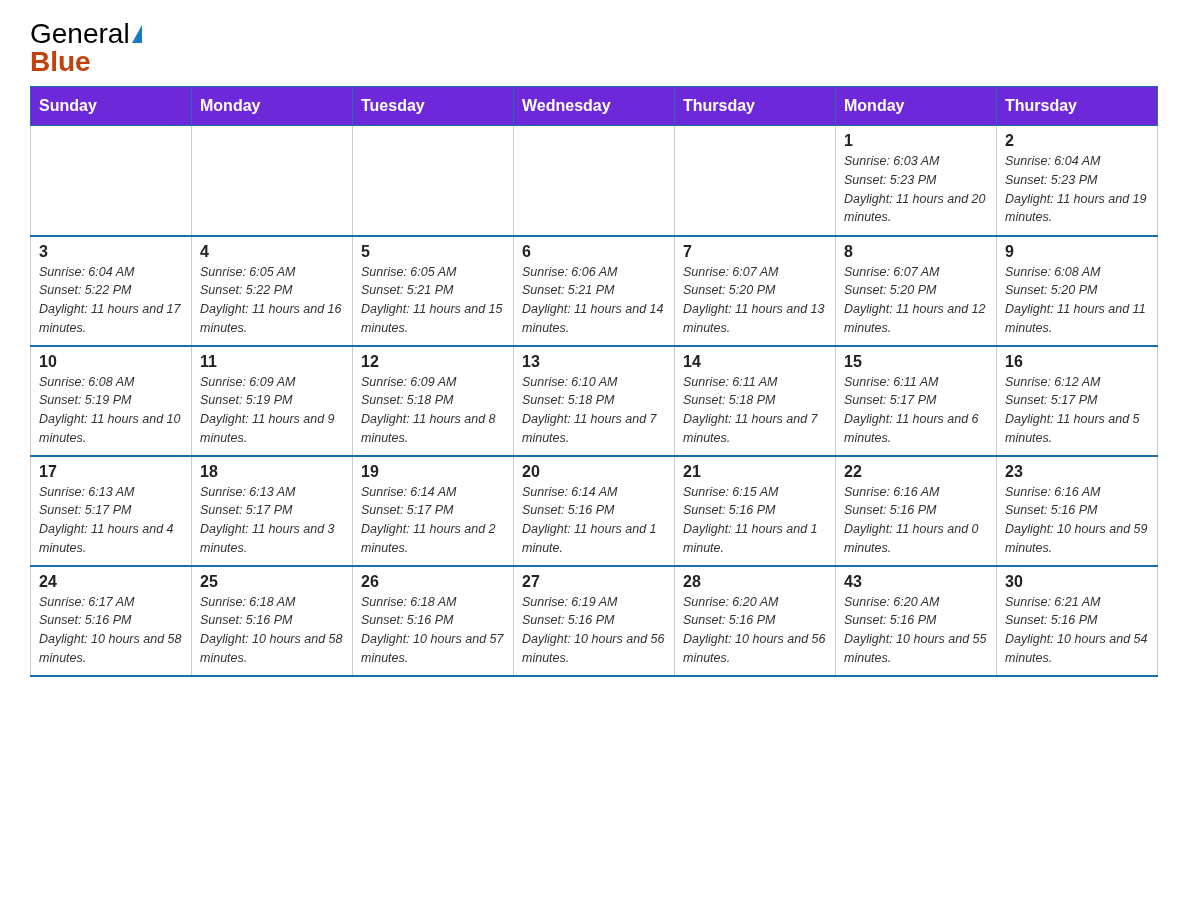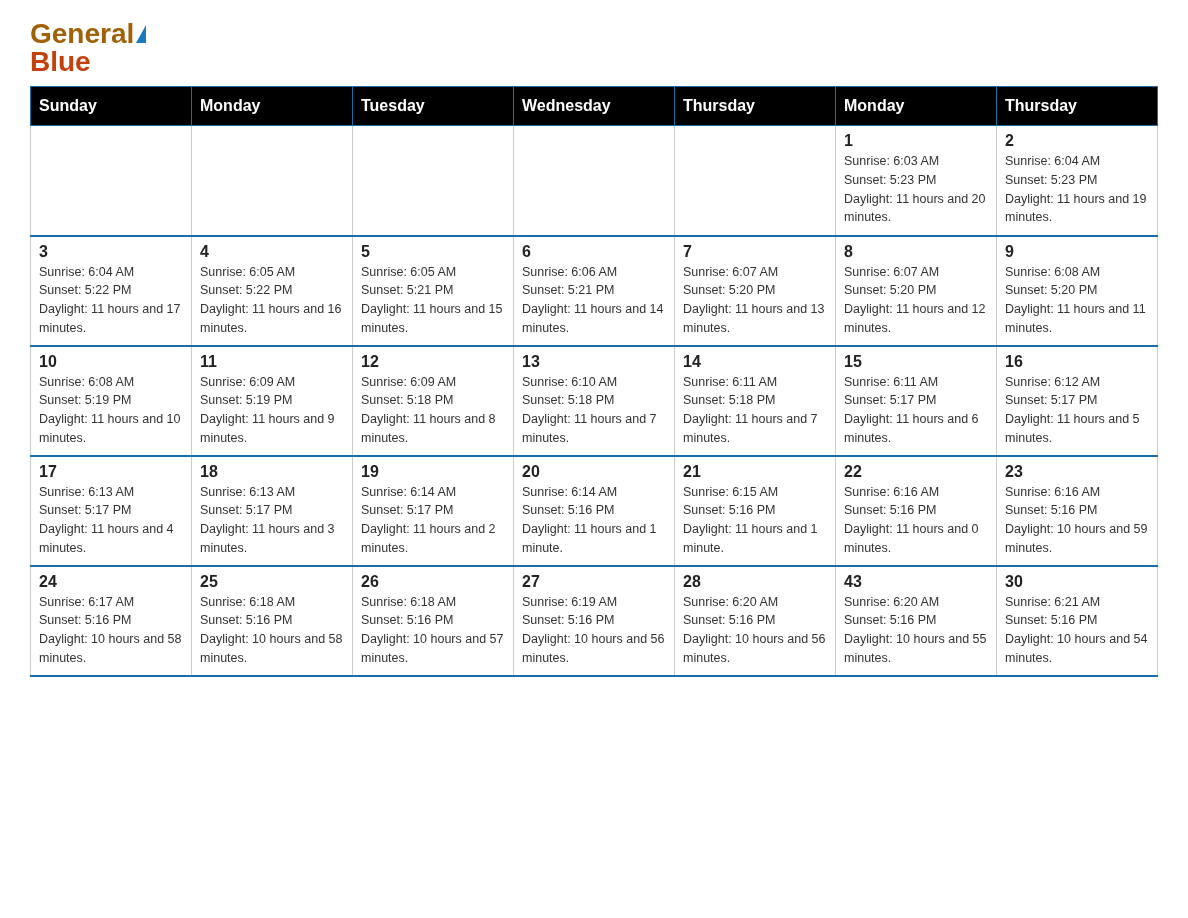--- a/index.html
+++ b/index.html
@@ -16,22 +16,22 @@
       align-items: flex-start;
       margin-bottom: 10px;
     }
     .logo {
       display: flex;
       flex-direction: column;
       align-items: flex-start;
     }
     .logo-text-general {
       font-size: 28px;
-      font-weight: bold;
-      color: #a16207;
+      font-weight: normal;
+      color: #000000;
       line-height: 1;
     }
     .logo-text-blue {
       font-size: 28px;
       font-weight: bold;
       color: #c2410c;
       line-height: 1;
       text-align: center;
     }
     .logo-icon {
@@ -60,21 +60,21 @@
       font-size: 20px;
       color: #555;
       margin-top: 4px;
     }
     .calendar {
       width: 100%;
       border-collapse: collapse;
       margin-top: 10px;
     }
     .calendar thead tr th {
-      background-color: #000000;
+      background-color: #6d28d9;
       color: #fff;
       font-size: 16px;
       font-weight: bold;
       padding: 10px 8px;
       text-align: left;
       border: 1px solid #1a6fa8;
     }
     .calendar tbody tr td {
       vertical-align: top;
       border: 1px solid #ccc;
@@ -89,20 +89,21 @@
       font-size: 16px;
       font-weight: bold;
       color: #222;
       display: block;
       margin-bottom: 2px;
     }
     .day-info {
       font-size: 12.5px;
       color: #333;
       line-height: 1.5;
+      font-style: italic;
     }
     .calendar tbody tr {
       border-bottom: 2px solid #1a6fa8;
     }
     .empty-cell {
       background: #fff;
     }
   </style>
 </head>
 <body>

